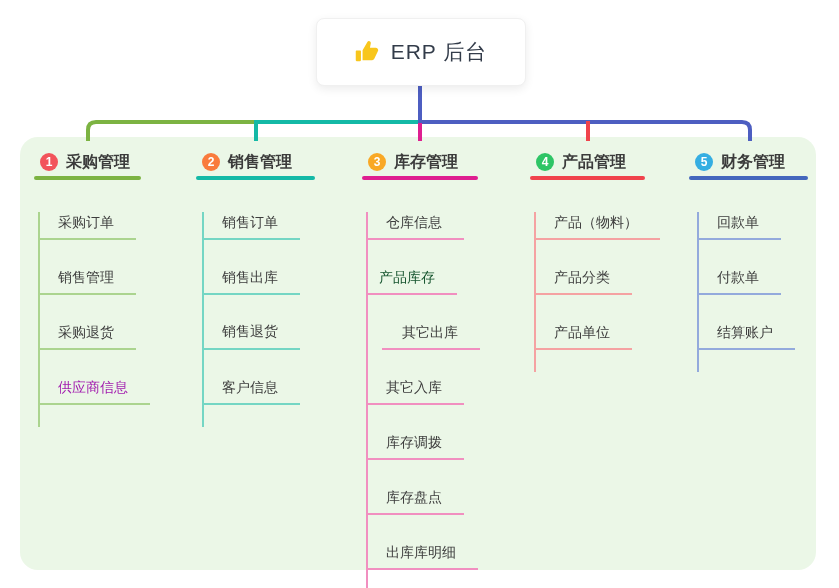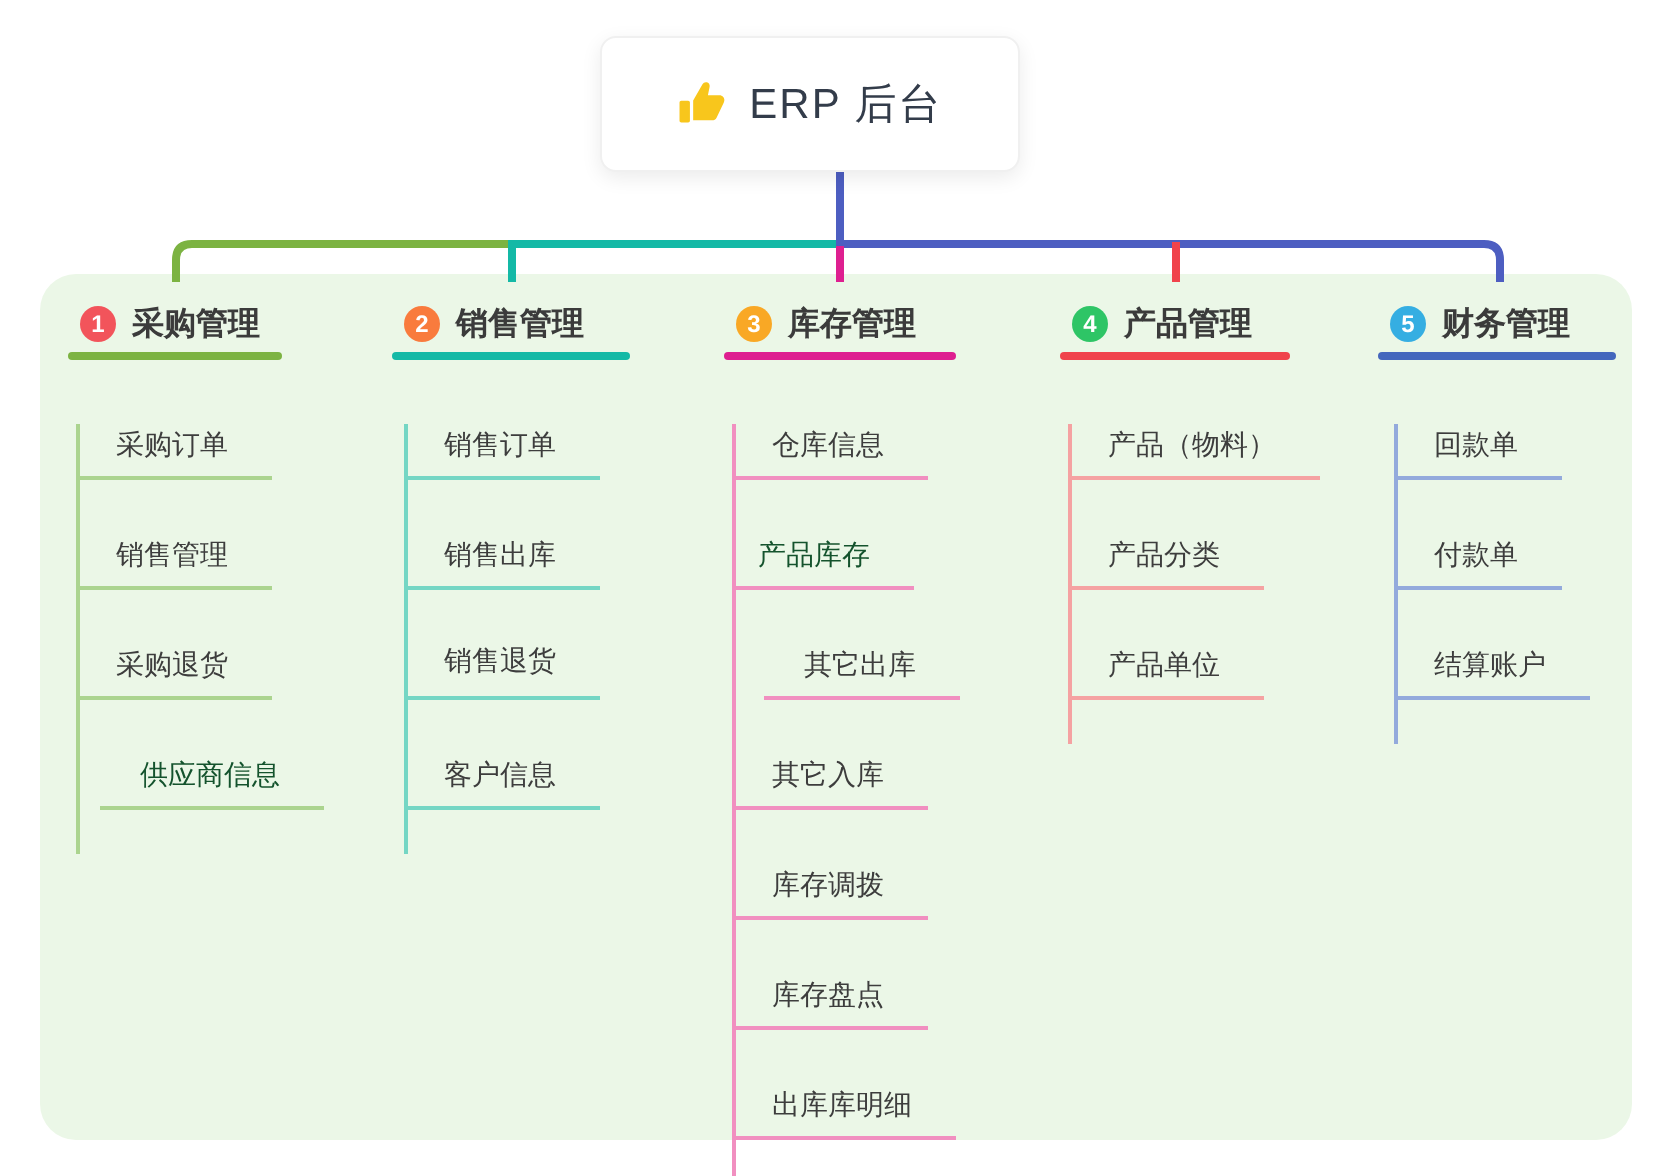--- a/index.html
+++ b/index.html
@@ -6,21 +6,21 @@
   body{
     width:839px;height:588px;position:relative;overflow:hidden;
     background:#ffffff;
     font-family:"Liberation Sans","DejaVu Sans",sans-serif;
   }
   .panel{
     position:absolute;left:20px;top:137px;width:796px;height:433px;
     background:#EBF7E7;border-radius:18px;
   }
   .root-card{
-    position:absolute;left:300px;top:18px;width:208px;height:66px;
+    position:absolute;left:316px;top:18px;width:208px;height:66px;
     background:#ffffff;border:1px solid #f0f0f0;border-radius:8px;
     box-shadow:0 3px 10px rgba(0,0,0,0.08);
     display:flex;align-items:center;justify-content:center;gap:10px;
     z-index:3;
   }
   .root-card .label{
     font-size:21px;color:#333C4A;font-weight:500;letter-spacing:1px;
   }
   .root-card .icon{width:26px;height:26px;display:inline-flex;}
   svg.connectors{position:absolute;left:0;top:0;z-index:2;pointer-events:none;}
@@ -80,21 +80,21 @@
       <div class="title-row">
         <span class="badge" style="background: rgb(242, 84, 91);">1</span>
         <span class="title-label">采购管理</span>
       </div>
       <div class="title-underline" style="background: rgb(124, 179, 66);"></div>
       <div class="children">
         <div class="child-line" style="left: 4px; background: rgb(171, 212, 143); height: 215px;"></div>
         <div class="child-node first" style="margin-left: 4px; border-bottom-color: rgb(171, 212, 143); color: rgb(61, 61, 61);">采购订单</div>
         <div class="child-node rest" style="margin-left: 4px; border-bottom-color: rgb(171, 212, 143); color: rgb(61, 61, 61);">销售管理</div>
         <div class="child-node rest" style="margin-left: 4px; border-bottom-color: rgb(171, 212, 143); color: rgb(61, 61, 61);">采购退货</div>
-        <div class="child-node rest" style="margin-left: 16px; border-bottom-color: rgb(171, 212, 143); color: #14532d;">供应商信息</div>
+        <div class="child-node rest" style="margin-left: 4px; border-bottom-color: rgb(171, 212, 143); color: #a21caf;">供应商信息</div>
       </div>
     </div>
     <div class="branch" style="left: 196px; width: 119px;">
       <div class="title-row">
         <span class="badge" style="background: rgb(249, 123, 61);">2</span>
         <span class="title-label">销售管理</span>
       </div>
       <div class="title-underline" style="background: rgb(20, 185, 166);"></div>
       <div class="children">
         <div class="child-line" style="left: 6px; background: rgb(116, 214, 196); height: 215px;"></div>

